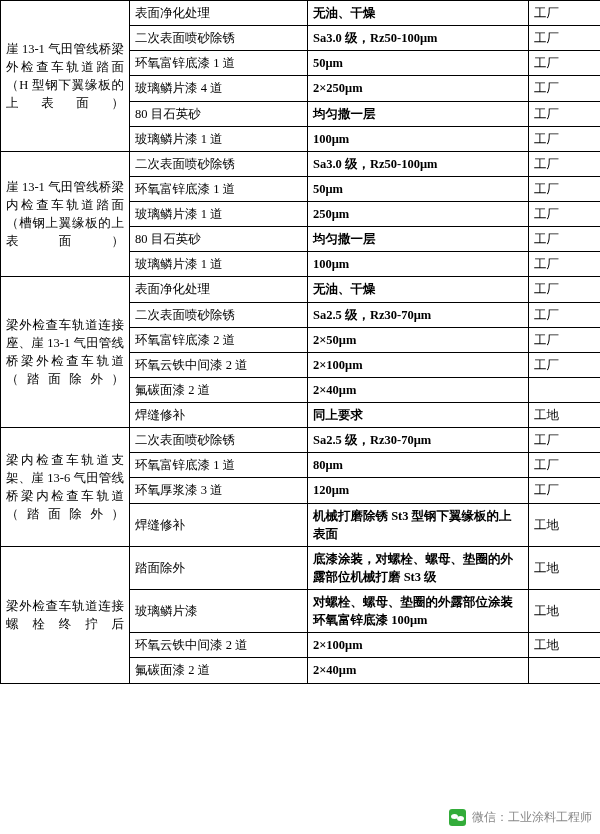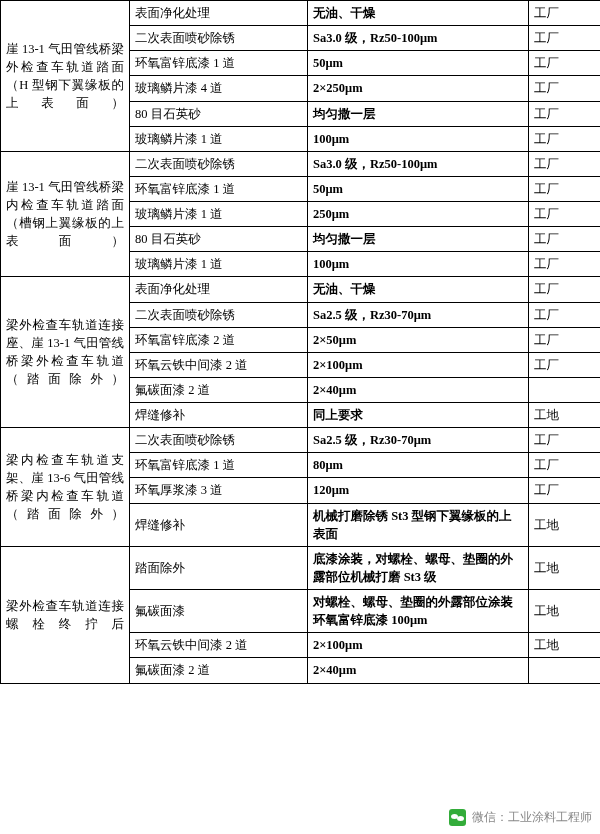--- a/index.html
+++ b/index.html
@@ -204,21 +204,21 @@
           <td class="c-spec">机械打磨除锈 St3 型钢下翼缘板的上表面</td>
           <td class="c-place">工地</td>
         </tr>
         <tr>
           <td class="c-group" rowspan="4">梁外检查车轨道连接螺栓终拧后</td>
           <td class="c-step">踏面除外</td>
           <td class="c-spec">底漆涂装，对螺栓、螺母、垫圈的外露部位机械打磨 St3 级</td>
           <td class="c-place">工地</td>
         </tr>
         <tr>
-          <td class="c-step">氟碳面漆</td>
+          <td class="c-step">玻璃鳞片漆</td>
           <td class="c-spec">对螺栓、螺母、垫圈的外露部位涂装环氧富锌底漆 100μm</td>
           <td class="c-place">工地</td>
         </tr>
         <tr>
           <td class="c-step">环氧云铁中间漆 2 道</td>
           <td class="c-spec">2×100μm</td>
           <td class="c-place">工地</td>
         </tr>
         <tr>
           <td class="c-step">氟碳面漆 2 道</td>

